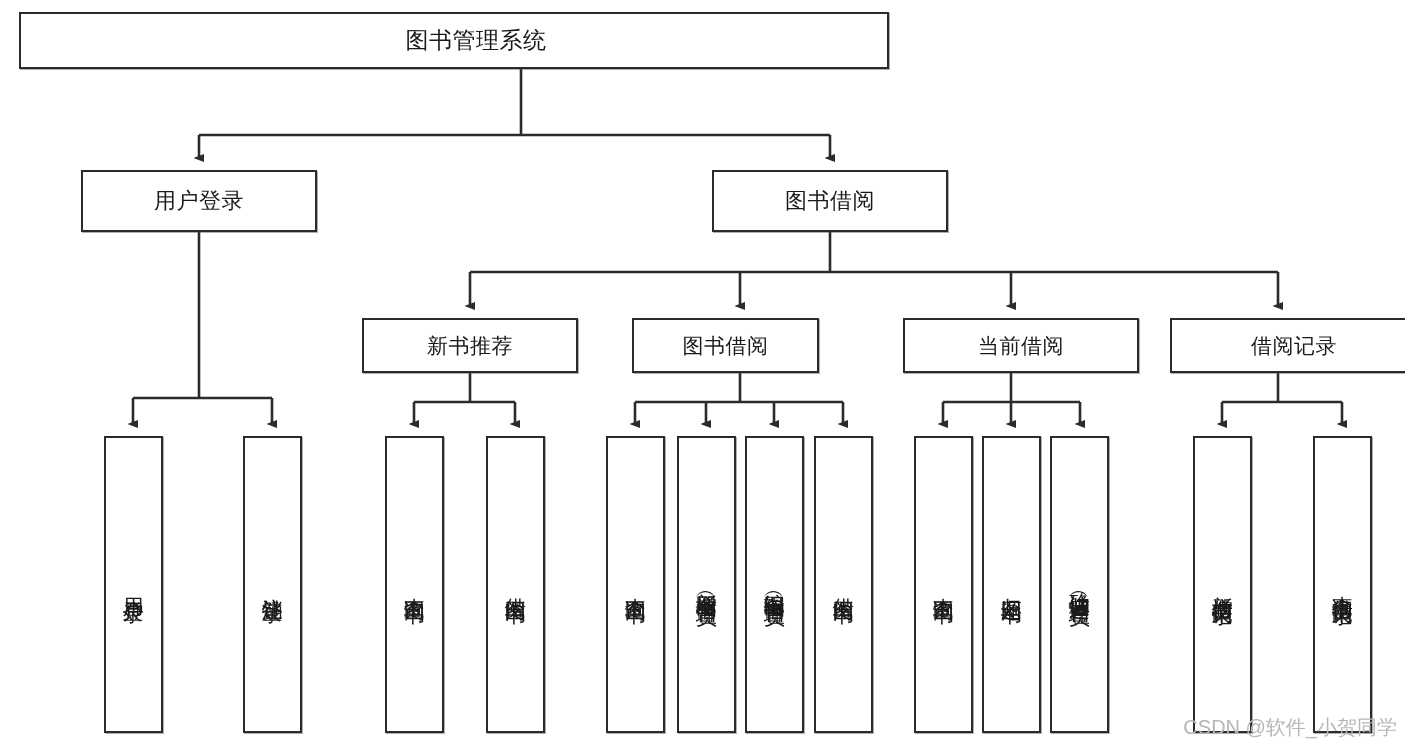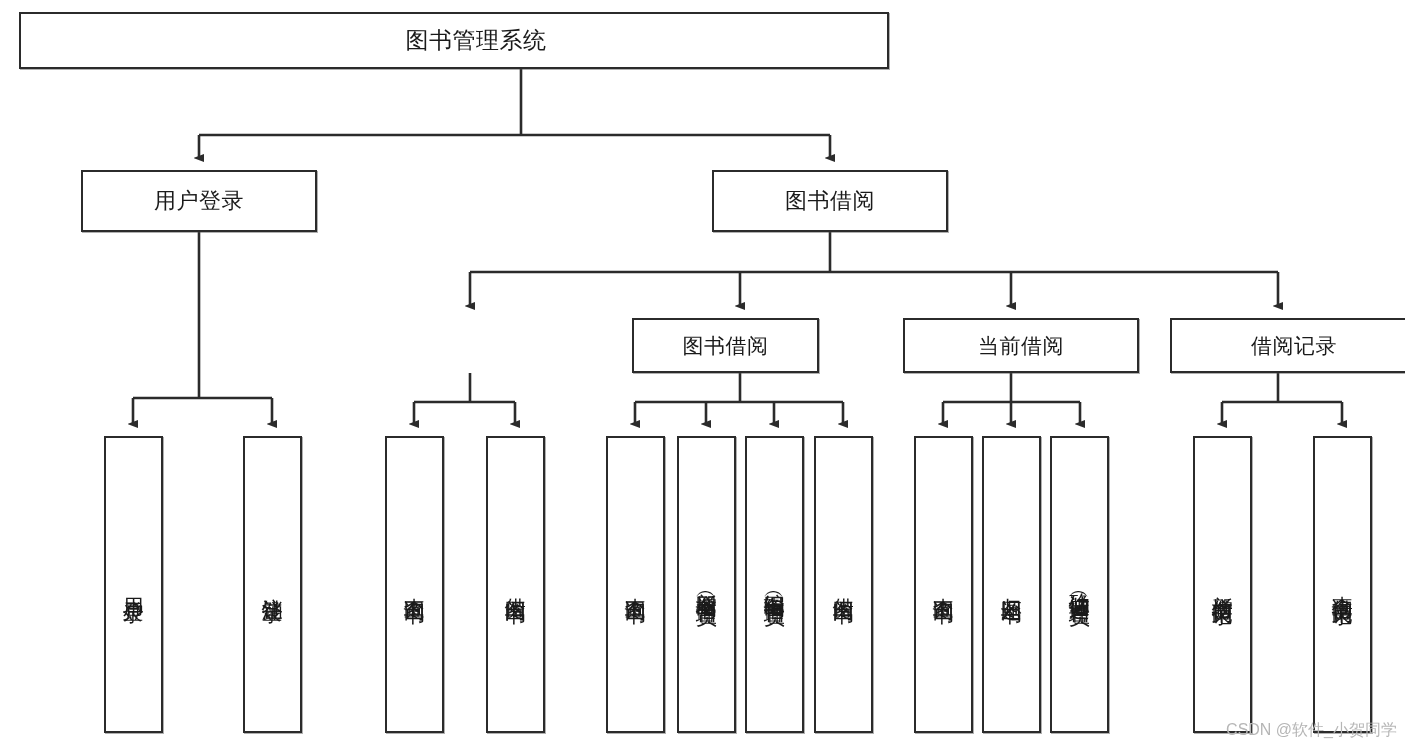--- a/index.html
+++ b/index.html
@@ -68,21 +68,21 @@
     text-orientation: upright;
     line-height: 1.22;
     letter-spacing: 2px;
     white-space: nowrap;
     max-height: 285px;
   }
   .watermark {
     position: absolute;
     right: 8px;
     bottom: 6px;
-    font-size: 16px;
+    font-size: 20px;
     color: #b6b6b6;
     z-index: 5;
     white-space: nowrap;
     font-family: "Liberation Sans", "DejaVu Sans", sans-serif;
     margin-top: 20px;
   }
 </style>
 </head>
 <body>
 
@@ -142,20 +142,23 @@
     <span class="label">图书管理系统</span>
   </div>
 
   <div class="node node-l1" style="left:81px; top:170px; width:236px;">
     <span class="label">用户登录</span>
   </div>
   <div class="node node-l1" style="left:712px; top:170px; width:236px;">
     <span class="label">图书借阅</span>
   </div>
 
+  <div class="node node-l2" style="left:362px; top:318px; width:216px;">
+    <span class="label">新书推荐</span>
+  </div>
   <div class="node node-l2" style="left:632px; top:318px; width:187px;">
     <span class="label">图书借阅</span>
   </div>
   <div class="node node-l2" style="left:903px; top:318px; width:236px;">
     <span class="label">当前借阅</span>
   </div>
   <div class="node node-l2" style="left:1170px; top:318px; width:248px;">
     <span class="label">借阅记录</span>
   </div>
 

